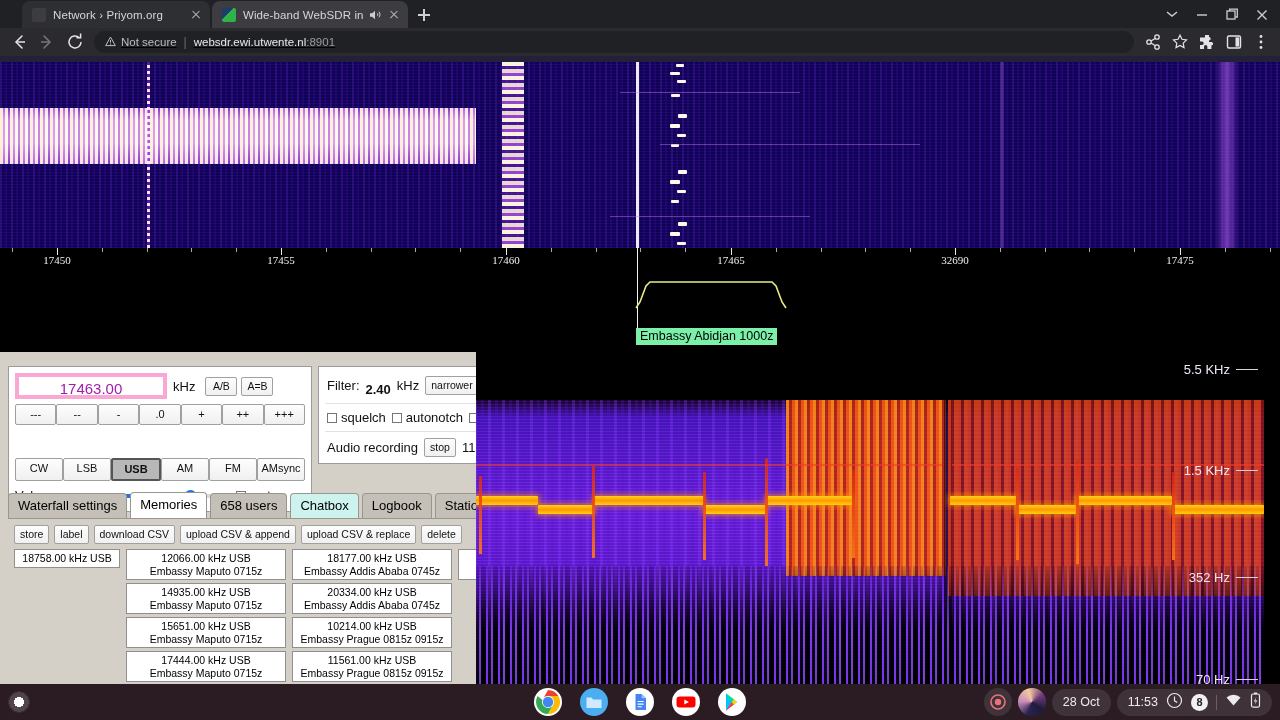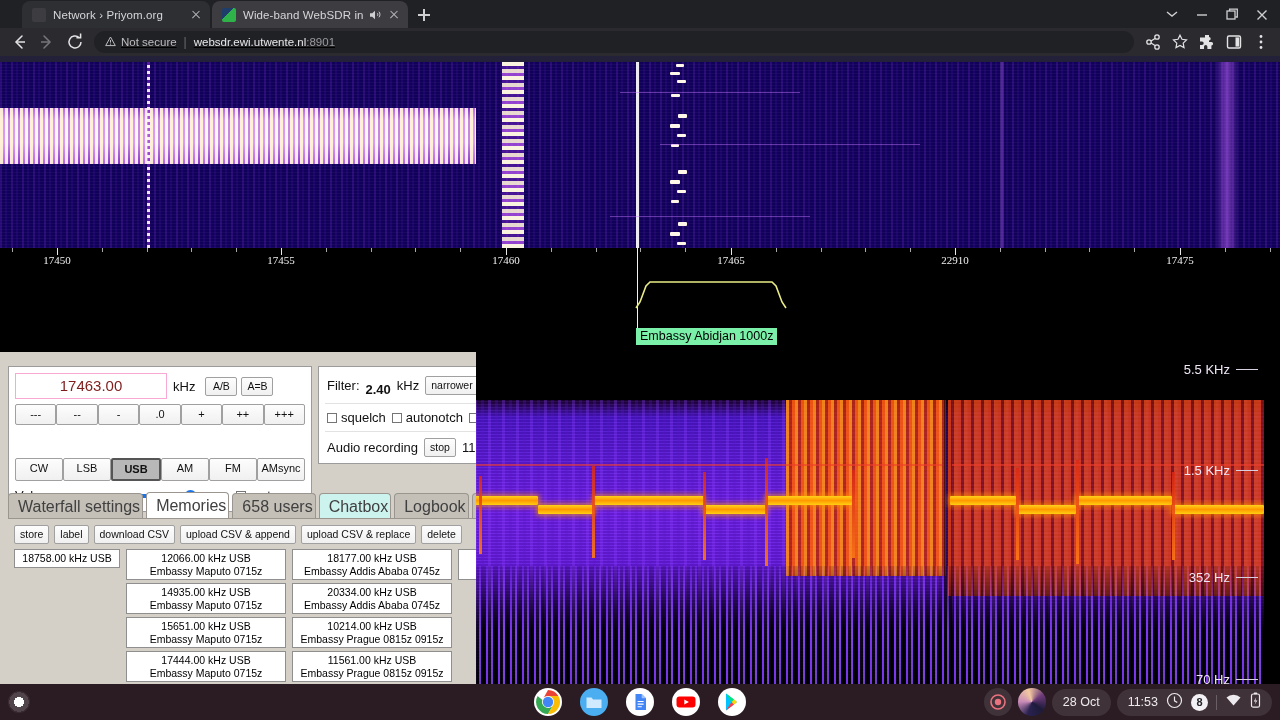--- a/index.html
+++ b/index.html
@@ -79,22 +79,22 @@
   #station-label{ position:absolute; left:636px; top:56px; background:#7bf0a8; color:#000;
       font-size:12.5px; padding:1px 4px 2px 4px; white-space:nowrap;
       font-family:"Liberation Sans", sans-serif; }
 
   
   #control-panel{ position:absolute; left:0; top:352px; width:476px; height:332px;
      background:#d4d0c8; overflow:hidden; z-index:20; }
   #rx-box{ position:absolute; left:8px; top:14px; width:304px; background:#fff;
      border:1px solid #9b9b9b; padding:6px 6px 8px 6px; }
   #freq-row{ display:flex; align-items:center; gap:6px; }
-  #freq-input{ width:152px; height:26px; border:1px solid #f9a8d4; background:#fff;
-     text-align:center; font-size:15px; color:#7f1d1d; line-height:24px;
+  #freq-input{ width:152px; height:26px; border:4px solid #f9a8d4; background:#fff;
+     text-align:center; font-size:15px; color:#a21caf; line-height:24px;
      font-family:"Liberation Sans", sans-serif; }
   #freq-unit{ font-size:13px; color:#111; }
   .btn{ border:1px solid #a0a0a0; background:linear-gradient(180deg,#fdfdfd,#f0f0f0);
      font-size:11px; color:#111; text-align:center; padding:2px 6px; line-height:13px;
      font-family:"Liberation Sans", sans-serif; border-radius:2px; white-space:nowrap; }
   .btn.sm{ font-size:10.5px; padding:2px 5px; }
   #ab-group{ display:flex; gap:4px; margin-left:4px; }
   #ab-group .btn{ width:32px; }
   #step-row{ display:flex; gap:0; margin-top:5px; }
   #step-row .btn{ flex:1; padding:3px 0; font-size:11px; }
@@ -117,21 +117,21 @@
   #filter-box{ position:absolute; left:318px; top:14px; width:180px; background:#fff;
      border:1px solid #9b9b9b; }
   .fb-row{ padding:6px 8px; font-size:13px; color:#111; display:flex; align-items:center; gap:6px;
      white-space:nowrap; }
   .fb-sep{ height:1px; background:#e2e2e2; margin:0 6px; }
   .fb-row b{ font-weight:bold;margin-top:9px; }
 
   
   #panel-tabs{ position:absolute; left:8px; top:140px; display:flex; align-items:flex-end; gap:3px; }
   .ptab{ background:#c4c0b8; border:1px solid #9a968f; border-bottom:none;
-     border-radius:4px 4px 0 0; padding:4px 2px 5px 9px; font-size:16px; color:#404040;
+     border-radius:4px 4px 0 0; padding:4px 9px 5px 9px; font-size:13px; color:#000000;
      font-family:"Liberation Sans", sans-serif; white-space:nowrap; }
   .ptab.active{ background:#fff; border-color:#9a968f; padding-bottom:6px; }
   .ptab.highlight{ background:#cdf3ef; }
   #panel-body{ position:absolute; left:8px; top:166px; width:468px; height:166px;
      background:#d4d0c8; border-top:1px solid #9a968f; }
   #mem-toolbar{ display:flex; gap:5px; padding:6px 4px 4px 6px; }
   #mem-grid{ position:absolute; left:6px; top:30px; display:flex; gap:6px; }
   .mem-col{ display:flex; flex-direction:column; gap:3px; }
   .mem-item{ background:#fff; border:1px solid #8f8f8f; text-align:center;
      font-size:10.5px; color:#000; padding:2px 4px; line-height:12.5px;
@@ -250,21 +250,21 @@
     <div class="tick-minor" style="left: 595.6px;"></div>
     <div class="tick-minor" style="left: 640.4px;"></div>
     <div class="tick-minor" style="left: 685.2px;"></div>
     <div class="tick-major" style="left: 731px;"></div>
     <div class="tick-label" style="left: 731px;">17465</div>
     <div class="tick-minor" style="left: 775.8px;"></div>
     <div class="tick-minor" style="left: 820.6px;"></div>
     <div class="tick-minor" style="left: 865.4px;"></div>
     <div class="tick-minor" style="left: 910.2px;"></div>
     <div class="tick-major" style="left: 955px;"></div>
-    <div class="tick-label" style="left: 955px;">22910</div>
+    <div class="tick-label" style="left: 955px;">32690</div>
     <div class="tick-minor" style="left: 999.8px;"></div>
     <div class="tick-minor" style="left: 1044.6px;"></div>
     <div class="tick-minor" style="left: 1089.4px;"></div>
     <div class="tick-minor" style="left: 1134.2px;"></div>
     <div class="tick-major" style="left: 1180px;"></div>
     <div class="tick-label" style="left: 1180px;">17475</div>
     <div class="tick-minor" style="left: 1224.8px;"></div>
     <div class="tick-minor" style="left: 1269.6px;"></div>
   </div>
 

